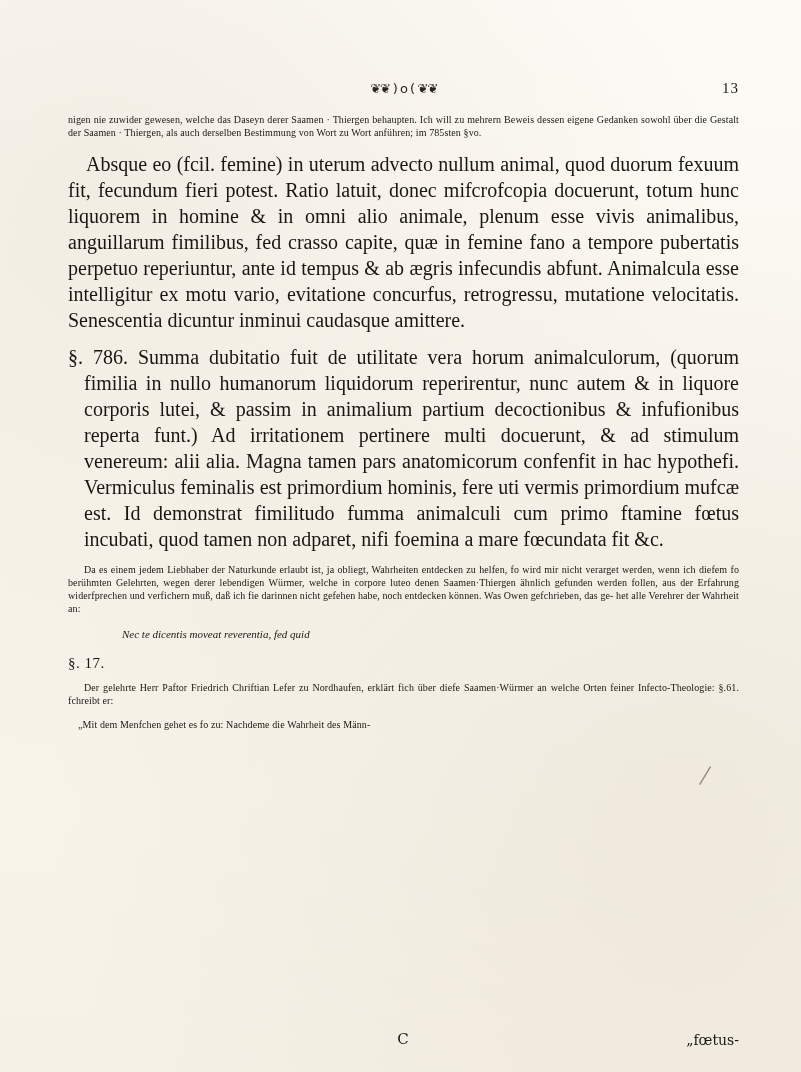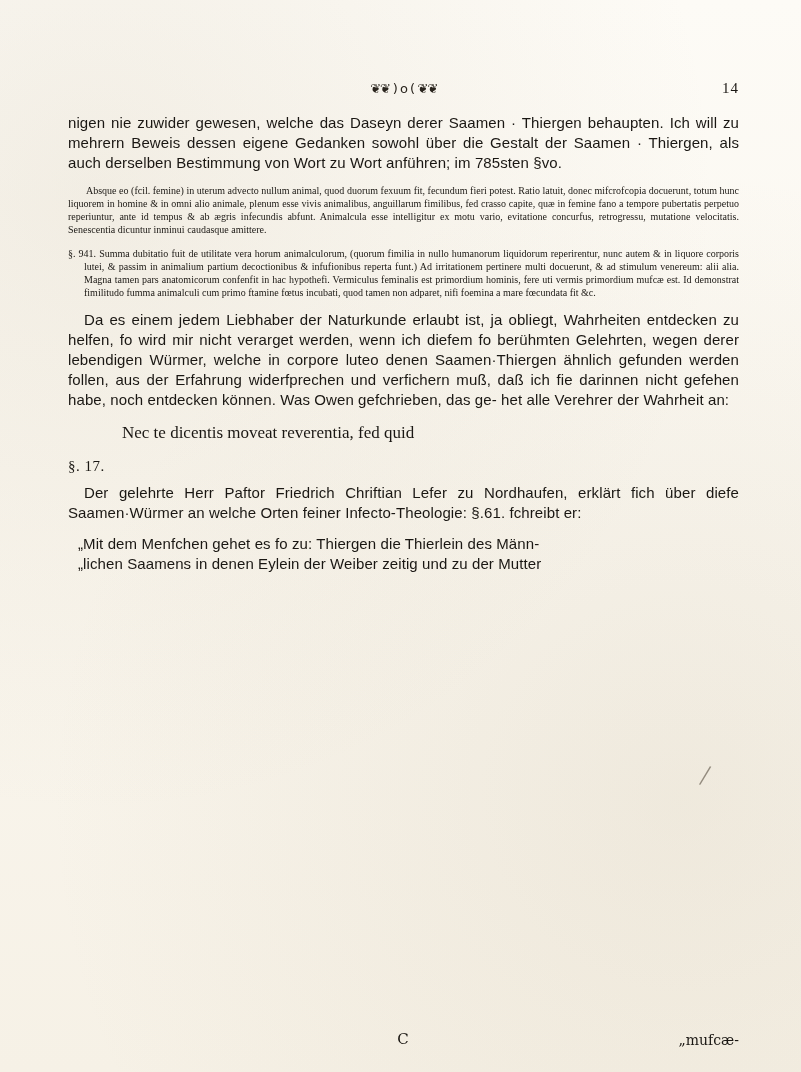--- a/index.html
+++ b/index.html
@@ -44,47 +44,48 @@
   }
   .pagehead .hnum {
     position: absolute;
     right: 0;
     top: 2px;
     font-size: 15px;
   }
 
   
   .fraktur {
-    font-family: Liberation Sans, sans-serif;
-    font-size: 15px;
+    font-family: Liberation Serif, serif;
+    font-size: 10px;
     line-height: 1.33;
     letter-spacing: 0.1px;
     text-align: justify;
     font-weight: 500;
   }
   .fraktur p { margin: 0; text-indent: 0; }
   .fraktur .ind { text-indent: 16px; }
 
   
   .latin {
     font-family: "Liberation Serif", serif;
-    font-size: 10px;
+    font-size: 20px;
     line-height: 1.30;
     text-align: justify;
   }
   .latin p { margin: 0; }
 
   .block { margin-bottom: 11px; }
   .sec-sign { font-style: normal; }
 
   .latin-quote {
     margin: 7px 0 12px 54px;
     font-family: "Liberation Serif", serif;
-    font-size: 17px;
+    font-size: 11px;
     line-height: 1.42;
+    font-style: italic;
   }
 
   .centered-sec {
     font-size: 15px;
     margin: 8px 0 7px 0;
     letter-spacing: 0.5px;
   }
 
   .hang {
     padding-left: 16px;
@@ -127,57 +128,56 @@
     pointer-events: none;
   }
 </style>
 </head>
 <body>
 
 <div class="page">
 
   <div class="pagehead">
     <span class="orn">❦❦ ) o ( ❦❦</span>
-    <span class="hnum">14</span>
+    <span class="hnum">13</span>
   </div>
 
   <div class="block fraktur">
     <p>nigen nie zuwider gewesen, welche das Daseyn derer Saamen · Thiergen behaupten. Ich will zu mehrern Beweis dessen eigene Gedanken sowohl über die Gestalt der Saamen · Thiergen, als auch derselben Bestimmung von Wort zu Wort anführen; im 785sten §vo.</p>
   </div>
 
   <div class="block latin">
     <p class="ind" style="text-indent:18px">Absque eo (fcil. femine) in uterum advecto nullum animal, quod duorum fexuum fit, fecundum fieri potest. Ratio latuit, donec mifcrofcopia docuerunt, totum hunc liquorem in homine &amp; in omni alio animale, plenum esse vivis animalibus, anguillarum fimilibus, fed crasso capite, quæ in femine fano a tempore pubertatis perpetuo reperiuntur, ante id tempus &amp; ab ægris infecundis abfunt. Animalcula esse intelligitur ex motu vario, evitatione concurfus, retrogressu, mutatione velocitatis. Senescentia dicuntur inminui caudasque amittere.</p>
   </div>
 
   <div class="block latin">
     <p class="hang">
-      <span class="sec-sign">§. 941.</span>
+      <span class="sec-sign">§. 786.</span>
       <span>Summa dubitatio fuit de utilitate vera horum animalculorum, (quorum fimilia in nullo humanorum liquidorum reperirentur, nunc autem &amp; in liquore corporis lutei, &amp; passim in animalium partium decoctionibus &amp; infufionibus reperta funt.) Ad irritationem pertinere multi docuerunt, &amp; ad stimulum venereum: alii alia. Magna tamen pars anatomicorum confenfit in hac hypothefi. Vermiculus feminalis est primordium hominis, fere uti vermis primordium mufcæ est. Id demonstrat fimilitudo fumma animalculi cum primo ftamine fœtus incubati, quod tamen non adparet, nifi foemina a mare fœcundata fit &amp;c.</span>
     </p>
   </div>
 
   <div class="block fraktur">
     <p class="ind">Da es einem jedem Liebhaber der Naturkunde erlaubt ist, ja obliegt, Wahrheiten entdecken zu helfen, fo wird mir nicht verarget werden, wenn ich diefem fo berühmten Gelehrten, wegen derer lebendigen Würmer, welche in corpore luteo denen Saamen·Thiergen ähnlich gefunden werden follen, aus der Erfahrung widerfprechen und verfichern muß, daß ich fie darinnen nicht gefehen habe, noch entdecken können. Was Owen gefchrieben, das ge‐ het alle Verehrer der Wahrheit an:</p>
   </div>
 
   <div class="latin-quote">
     <div>Nec te dicentis moveat reverentia, fed quid</div>
   </div>
 
   <div class="centered-sec latin">§. 17.</div>
 
   <div class="block fraktur">
     <p class="ind">Der gelehrte Herr Paftor Friedrich Chriftian Lefer zu Nordhaufen, erklärt fich über diefe Saamen·Würmer an welche Orten feiner Infecto-Theologie: §.61. fchreibt er:</p>
   </div>
 
   <div class="fraktur" style="margin-left:10px">
-    <p>„Mit dem Menfchen gehet es fo zu: Thiergen die Thierlein des Männ‐</p>
-    <p>„lichen Saamens in denen Eylein der Weiber zeitig und zu der Mutter</p>
+    <p>„Mit dem Menfchen gehet es fo zu: Nachdeme die Wahrheit des Männ‐</p>
   </div>
 
   <div class="slash-mark">/</div>
 
 </div>
 
 <div class="footer">
   <div class="sig">C</div>
-  <div class="catch">„mufcæ‐</div>
+  <div class="catch">„fœtus‐</div>
 </div>
 
 </body></html>

